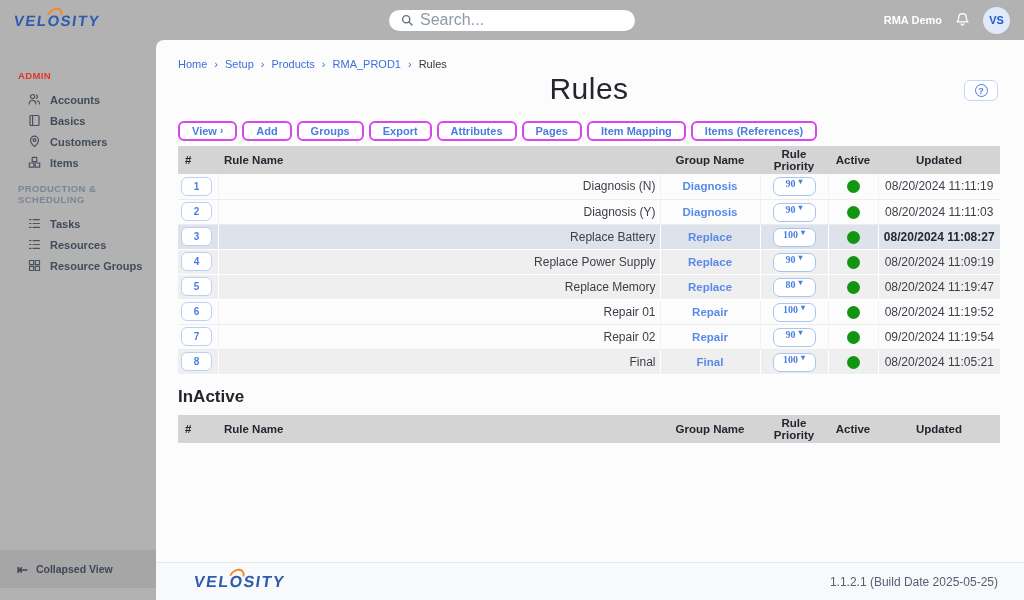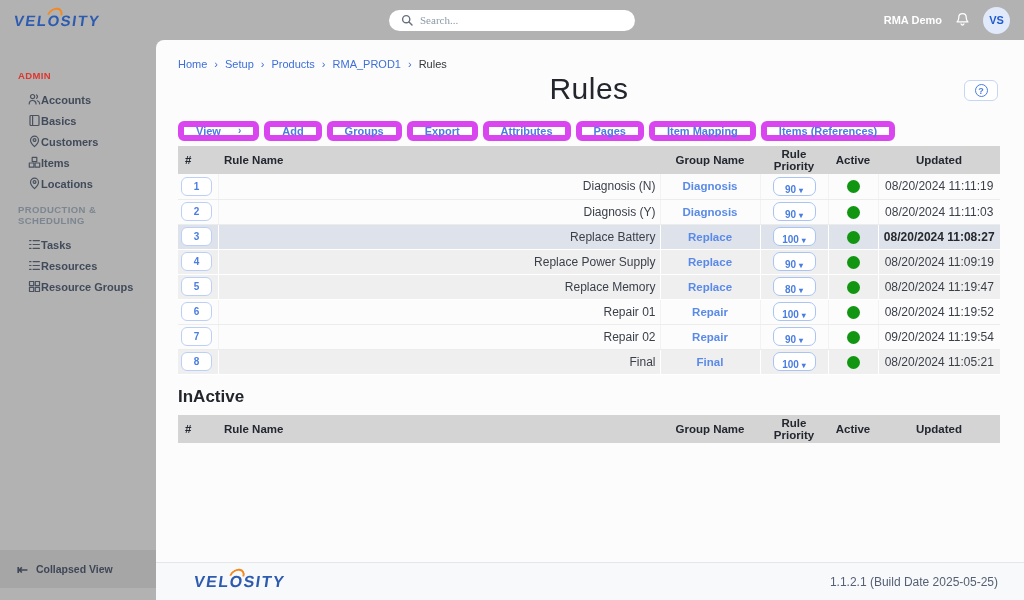--- a/index.html
+++ b/index.html
@@ -13,35 +13,35 @@
     font-size:15px; letter-spacing:1.5px; transform:skewX(-8deg); user-select:none; }
   .logo .logo-o { position:relative; }
   .logo .logo-o::before { content:""; position:absolute; top:-4px; left:-2px;
     width:12px; height:10px; border:2px solid transparent; border-top-color:#f5891f;
     border-right-color:#f5891f; border-radius:50%; transform:rotate(-35deg); }
   .search-pill { position:absolute; left:50%; transform:translateX(-50%); width:246px;
     height:21px; background:#fff; border-radius:11px; display:flex; align-items:center;
     gap:7px; padding:0 12px; }
   .search-pill svg { flex:0 0 auto; }
   .search-pill input { border:none; outline:none; background:transparent; width:100%;
-    font-size:11px; color:#55606c; font-family:Liberation Serif, serif; }
+    font-size:16px; color:#55606c; font-family:Liberation Sans, sans-serif; }
   .search-pill input::placeholder { color:#8e9aa7; }
   .topbar-right { margin-left:auto; display:flex; align-items:center; gap:13px; }
   .workspace { color:#fff; font-size:11px; font-weight:700; }
   .avatar { width:27px; height:27px; border-radius:50%; background:#e1eafb;
     color:#1f5ad0; font-size:11px; font-weight:800; display:flex; align-items:center;
     justify-content:center; }
 
   
   .sidebar { position:absolute; left:0; top:40px; bottom:12px; width:156px;
     background:#b2b2b2; padding-top:20px; z-index:2; }
   .side-section-label { padding:0 18px; font-size:9.5px; font-weight:800;
     letter-spacing:.4px; margin:10px 0 8px; color:#7c8690; }
   .side-section:first-child .side-section-label { color:#de352c; }
-  .side-item { display:flex; align-items:center; padding:4px 10px 4px 28px;
+  .side-item { display:flex; align-items:center; gap:9px; padding:4px 10px 4px 28px;
     font-size:11px; font-weight:700; color:#414b5a; cursor:pointer; }
   .side-item .icon { width:13px; height:13px; display:inline-flex; color:#4a5260; }
   .side-collapse { position:absolute; left:0; right:0; bottom:0; height:38px;
     background:#a6a6a6; display:flex; align-items:center; gap:8px; padding-left:17px;
     font-size:10.5px; font-weight:700; color:#3f4656; cursor:pointer; }
   .collapse-glyph { font-size:13px; }
 
   
   .main { position:absolute; left:156px; top:40px; right:0; bottom:0;
     background:#fcfcfc; border-top-left-radius:8px; display:flex;
@@ -58,23 +58,23 @@
   .page-title { text-align:center; font-size:30px; color:#23262c; font-weight:400;
     letter-spacing:.5px; }
   .help-btn { position:absolute; right:2px; top:8px; width:34px; height:21px;
     background:#fff; border:1px solid #c6d6f6; border-radius:6px; display:flex;
     align-items:center; justify-content:center; cursor:pointer; }
   .help-glyph { width:13px; height:13px; border:1px solid #4a7de0; border-radius:50%;
     color:#4a7de0; font-size:9px; font-weight:700; display:flex; align-items:center;
     justify-content:center; }
 
   .toolbar { display:flex; gap:5px; margin:5px 0 5px; }
-  .tb-btn { height:20px; padding:0 12px; background:#fff; border:6px solid #d946ef;
+  .tb-btn { height:20px; padding:0 12px; background:#fff; border:2px solid #d946ef;
     border-radius:6px; color:#4a7de0; font-size:11px; font-weight:700; display:flex;
-    align-items:center; gap:17px; cursor:pointer;
+    align-items:center; gap:3px; cursor:pointer;
     font-family:"Liberation Sans", sans-serif; }
   .submenu-arrow { font-size:10px; line-height:1; }
 
   table { width:822px; border-collapse:collapse; table-layout:fixed; }
   col.c-num { width:40px; } col.c-name { width:442px; } col.c-group { width:100px; }
   col.c-prio { width:68px; } col.c-active { width:50px; } col.c-updated { width:122px; }
   thead th { background:#d4d4d4; font-size:11.5px; font-weight:700; color:#23272f;
     height:20px; padding:2px 4px; text-align:center; }
   thead th.c-num { text-align:left; padding-left:7px; }
   thead th.c-name { text-align:left; padding-left:6px; }
@@ -84,22 +84,22 @@
   tbody td.c-name { text-align:right; padding-left:6px; }
   tbody td.c-num { text-align:left; padding-left:3px; }
   tr.shade td { background:#efeff0; border-bottom-color:#fff; border-left-color:#fff; }
   tr.highlight td { background:#dde2eb; border-bottom-color:#fff; border-left-color:#fff; }
   tr.highlight td.c-updated { font-weight:700; color:#26282e; }
   .num-btn { width:31px; height:19px; background:#fff; border:1px solid #bcd0f7;
     border-radius:6px; color:#4a7de0; font-size:10px; font-weight:700; cursor:pointer;
     font-family:"Liberation Sans", sans-serif; }
   .prio-btn { min-width:43px; height:19px; background:#fff; border:1px solid #a9c4f2;
     border-radius:7px; color:#4a7de0; font-size:10px; font-weight:700;
-    display:inline-flex; align-items:flex-end; justify-content:center; gap:3px;
-    cursor:pointer; font-family:Liberation Sans, sans-serif; padding:0 6px; }
+    display:inline-flex; align-items:flex-start; justify-content:center; gap:3px;
+    cursor:pointer; font-family:Liberation Serif, serif; padding:0 6px; }
   .caret { font-size:8px; line-height:1; }
   .group-link { color:#5a8ae8; font-size:11.5px; font-weight:600; cursor:pointer;
     text-decoration:none; }
   .dot { width:13px; height:13px; border-radius:50%; background:#129612;
     display:inline-block; vertical-align:middle; }
 
   .inactive-heading { font-size:17px; font-weight:800; color:#22252b;
     margin:12px 0 8px; }
 
   .footer { height:38px; background:#f8f9fb; border-top:1px solid #e4e6ea;
@@ -167,29 +167,20 @@
         </div>
         <div class="side-item">
           <span class="icon">
             <svg fill="none" stroke="currentColor" stroke-width="1.2" stroke-linecap="round" stroke-linejoin="round" width="13" height="13" viewBox="0 0 13 13">
               <rect x="4.2" y="1.4" width="4.6" height="4.2"></rect>
               <rect x="1.3" y="7" width="4.6" height="4.2"></rect>
               <rect x="7.1" y="7" width="4.6" height="4.2"></rect>
             </svg>
           </span>
           <span>Items</span>
-        </div>
-        <div class="side-item">
-          <span class="icon">
-            <svg fill="none" stroke="currentColor" stroke-width="1.2" stroke-linecap="round" stroke-linejoin="round" width="13" height="13" viewBox="0 0 13 13">
-              <path d="M6.5 1.2c-2.2 0-4 1.8-4 4 0 2.9 4 6.4 4 6.4s4-3.5 4-6.4c0-2.2-1.8-4-4-4z"></path>
-              <circle cx="6.5" cy="5" r="1.4"></circle>
-            </svg>
-          </span>
-          <span>Locations</span>
         </div>
       </div>
       <div class="side-section">
         <div class="side-section-label">PRODUCTION &amp; SCHEDULING</div>
         <div class="side-item">
           <span class="icon">
             <svg fill="none" stroke="currentColor" stroke-width="1.2" stroke-linecap="round" stroke-linejoin="round" width="13" height="13" viewBox="0 0 13 13">
               <path d="M1.6 2.6h1.4M1.6 6.5h1.4M1.6 10.4h1.4M5.1 2.6h6.3M5.1 6.5h6.3M5.1 10.4h6.3"></path>
             </svg>
           </span>

